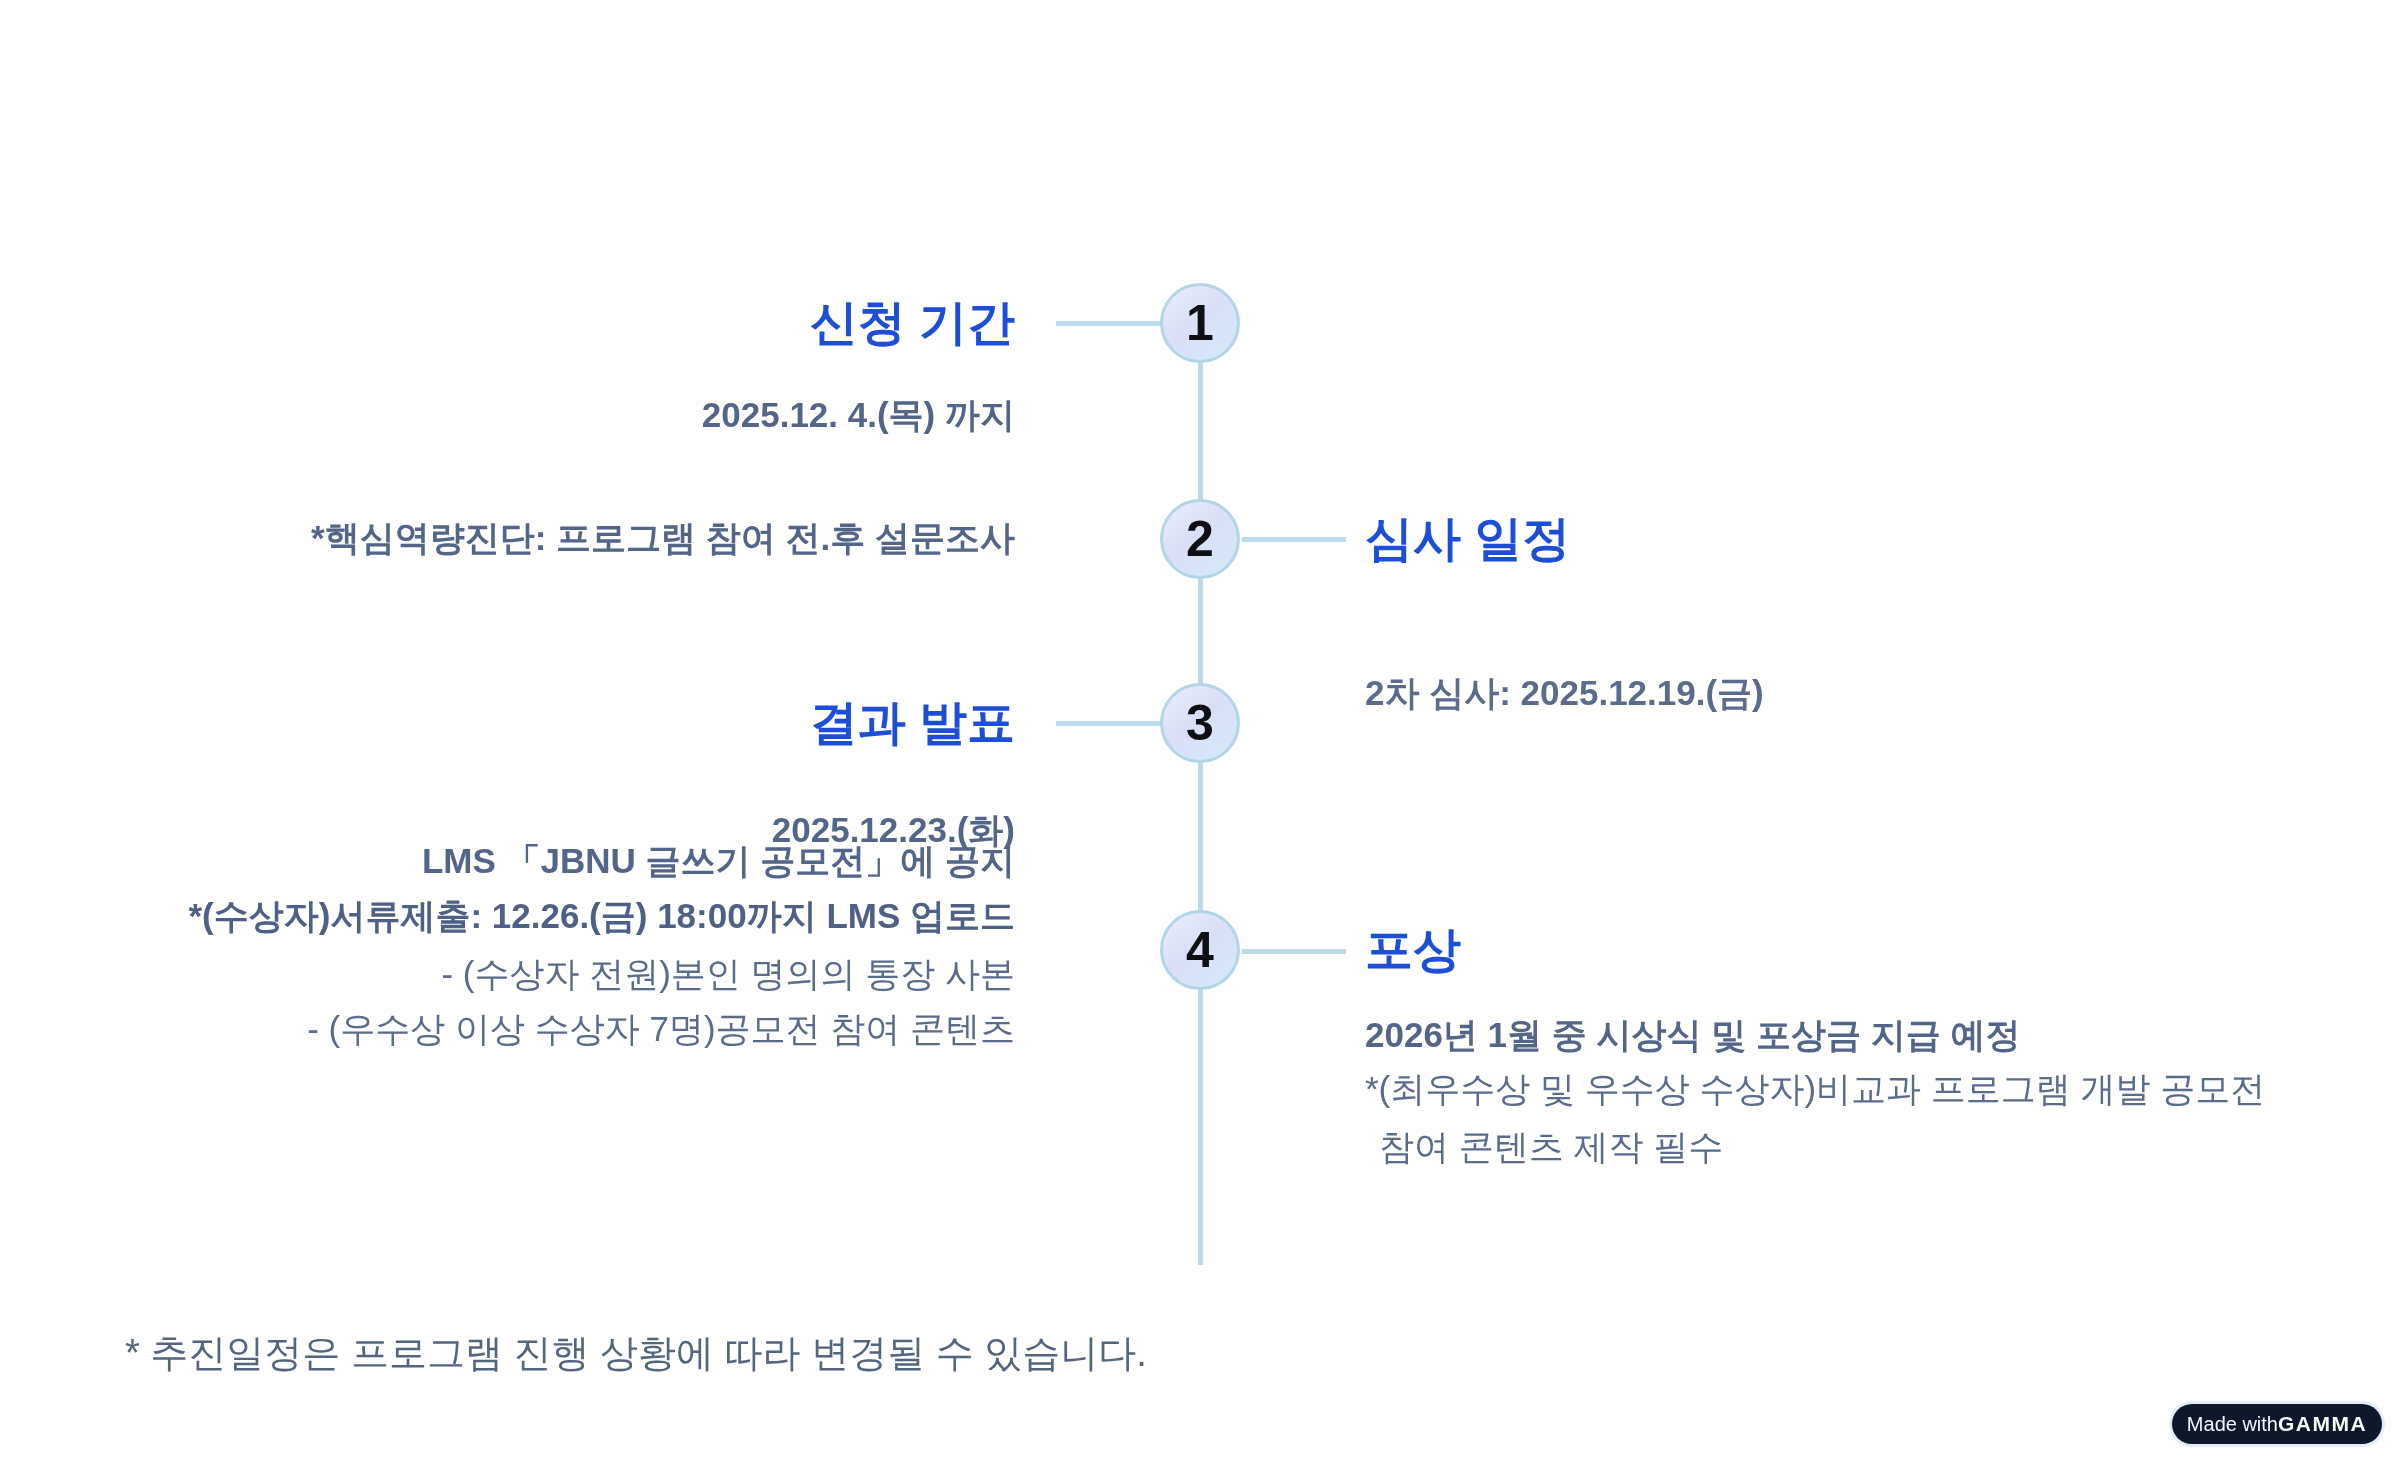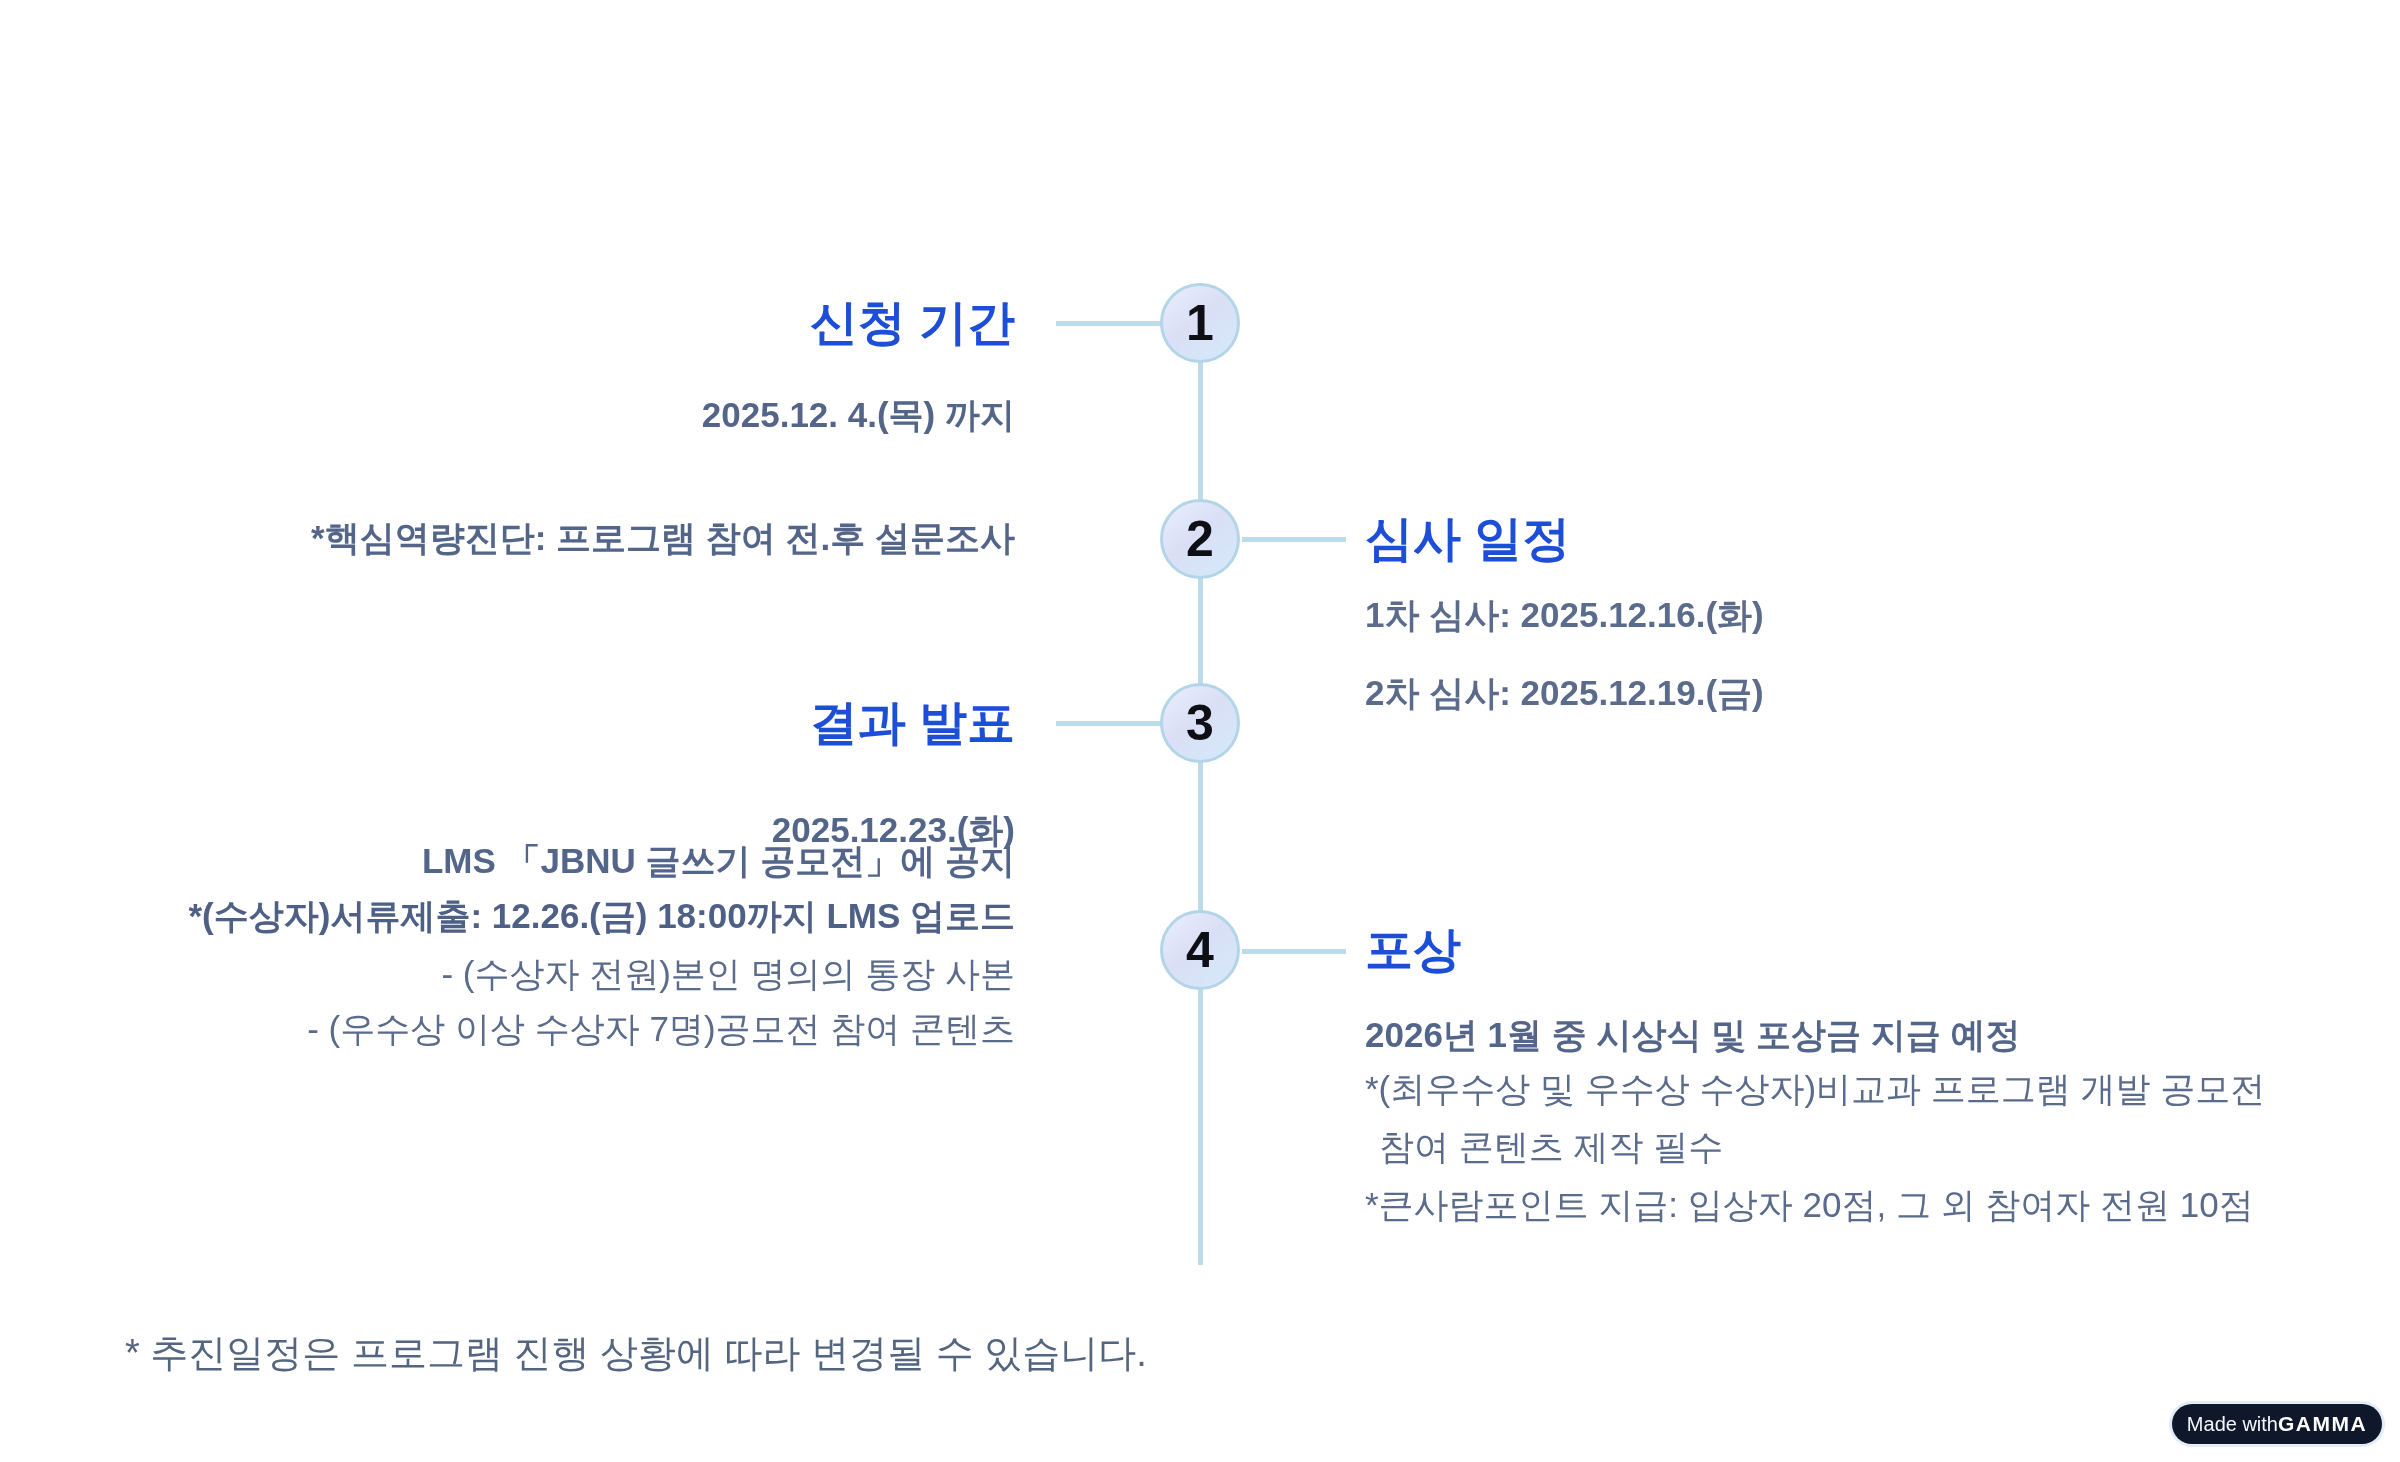--- a/index.html
+++ b/index.html
@@ -74,35 +74,33 @@
   </div>
   <div class="node node-4">
     <span class="num">4</span>
   </div>
 
   <div class="sec-heading left-col" style="top:294px;">신청 기간</div>
   <div class="body-line w700 left-col" style="top:378px;margin-top:16px;">2025.12. 4.(목) 까지</div>
   <div class="body-line w700 left-col" style="top:517px;">*핵심역량진단: 프로그램 참여 전.후 설문조사</div>
 
   <div class="sec-heading right-col" style="top:510px;">심사 일정</div>
-  <div class="body-line w600 right-col" style="top:594px;">1차 심사: 2025.12.16.(화)</div>
   <div class="body-line w600 right-col" style="top:672px;">2차 심사: 2025.12.19.(금)</div>
 
   <div class="sec-heading left-col" style="top:694px;">결과 발표</div>
   <div class="body-line w700 left-col" style="top:786px;margin-top:23px;">2025.12.23.(화)</div>
   <div class="body-line w700 left-col" style="top:840px;">LMS 「JBNU 글쓰기 공모전」에 공지</div>
   <div class="body-line w800 left-col" style="top:895px;">*(수상자)서류제출: 12.26.(금) 18:00까지 LMS 업로드</div>
   <div class="body-line w400 left-col" style="top:953px;">- (수상자 전원)본인 명의의 통장 사본</div>
   <div class="body-line w400 left-col" style="top:1008px;">- (우수상 이상 수상자 7명)공모전 참여 콘텐츠</div>
 
   <div class="sec-heading right-col" style="top:921px;">포상</div>
   <div class="body-line w700 right-col" style="top:1014px;">2026년 1월 중 시상식 및 포상금 지급 예정</div>
   <div class="body-line w400 right-col" style="top:1068px;">*(최우수상 및 우수상 수상자)비교과 프로그램 개발 공모전</div>
   <div class="body-line w400 right-col" style="top:1126px;left:1379px;">참여 콘텐츠 제작 필수</div>
-  <div class="body-line w400 right-col" style="top:1184px;">*큰사람포인트 지급: 입상자 20점, 그 외 참여자 전원 10점</div>
 
   <div class="footer-note">* 추진일정은 프로그램 진행 상황에 따라 변경될 수 있습니다.</div>
 
   <div class="gamma-badge">
     <span class="made">Made with</span>
     <span class="brand">GAMMA</span>
   </div>
 
 </div>
 

